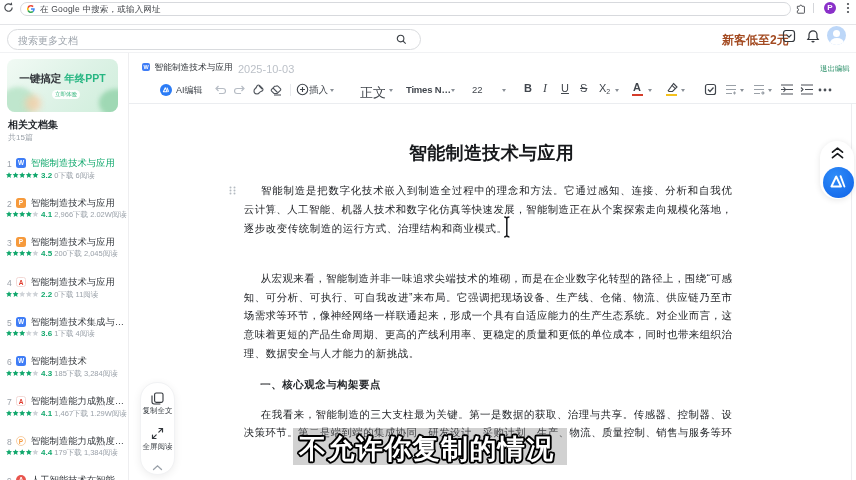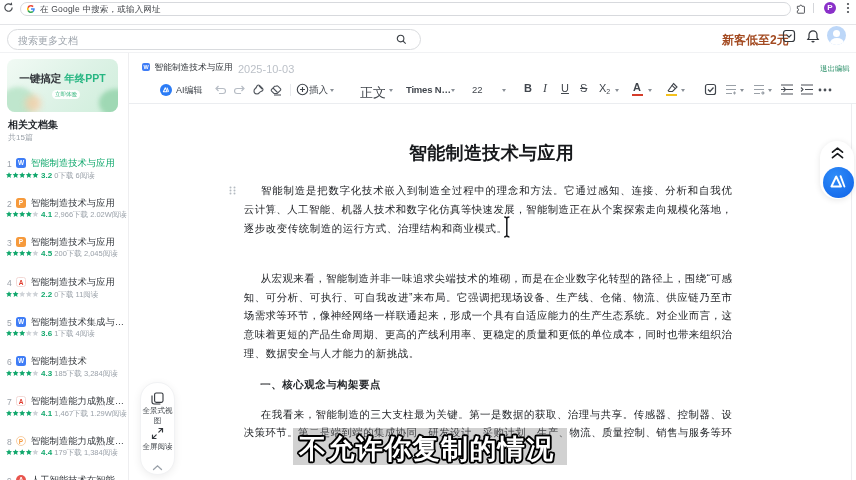--- a/index.html
+++ b/index.html
@@ -244,21 +244,21 @@
 <svg class="abs" style="left:828px;top:172px" width="20" height="20" viewBox="0 0 20 20" fill="none" stroke="#fff" stroke-width="1.9" stroke-linejoin="round" stroke-linecap="round">
     <path d="M8.2 4.5 3.4 14.5 h9.6 z"></path>
     <path d="M12.6 4.2 16.4 14.5"></path>
   </svg>
 
 <div class="abs" style="left:140px;top:382px;width:35px;height:93px;background:#fff;border:1px solid #f1f2f4;border-radius:17px;box-shadow:0 2px 8px rgba(0,0,0,.07)"></div>
 <svg class="abs" style="left:151px;top:392px" width="13" height="13" viewBox="0 0 13 13" fill="none" stroke="#33373c" stroke-width="1.1">
     <rect x="3.6" y="1" width="8.4" height="9.4" rx="1.6"></rect>
     <path d="M9.4 12 H3.2 A2.2 2.2 0 0 1 1 9.8 V3.6"></path>
   </svg>
-<div class="abs" style="left:140px;top:406px;width:35px;text-align:center;font-size:7.5px;color:#3b4046">全景式视图</div>
+<div class="abs" style="left:140px;top:406px;width:35px;text-align:center;font-size:7.5px;color:#3b4046">复制全文</div>
 <svg class="abs" style="left:151px;top:427px" width="13" height="13" viewBox="0 0 13 13" fill="none" stroke="#33373c" stroke-width="1.2" stroke-linecap="round">
     <path d="M8 1.5 h3.5 v3.5 M11.3 1.7 7.8 5.2 M5 11.5 H1.5 V8 M1.7 11.3 5.2 7.8"></path>
   </svg>
 <div class="abs" style="left:140px;top:442px;width:35px;text-align:center;font-size:7.5px;color:#3b4046">全屏阅读</div>
 <svg class="abs" style="left:152px;top:464px" width="11" height="7" viewBox="0 0 11 7" fill="none" stroke="#9aa1a9" stroke-width="1.3" stroke-linecap="round">
     <path d="M1.5 5.5 5.5 1.8 9.5 5.5"></path>
   </svg>
 <div>
 <div class="abs" style="left:159.5px;top:83.5px;width:12px;height:12px;border-radius:50%;background:#2b7cf6"></div>
 <svg class="abs" style="left:161.5px;top:85.5px" width="8" height="8" viewBox="0 0 20 20" fill="none" stroke="#fff" stroke-width="2.6" stroke-linejoin="round">

